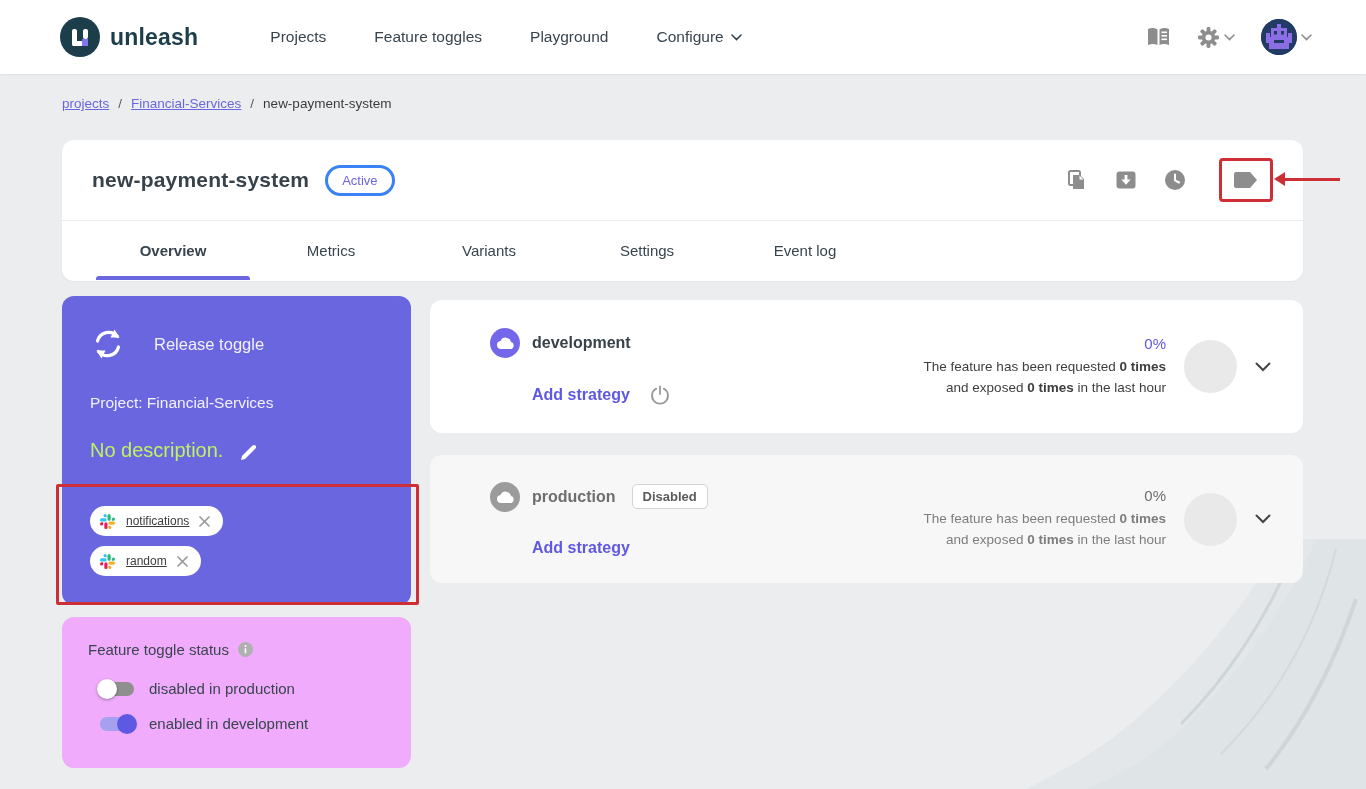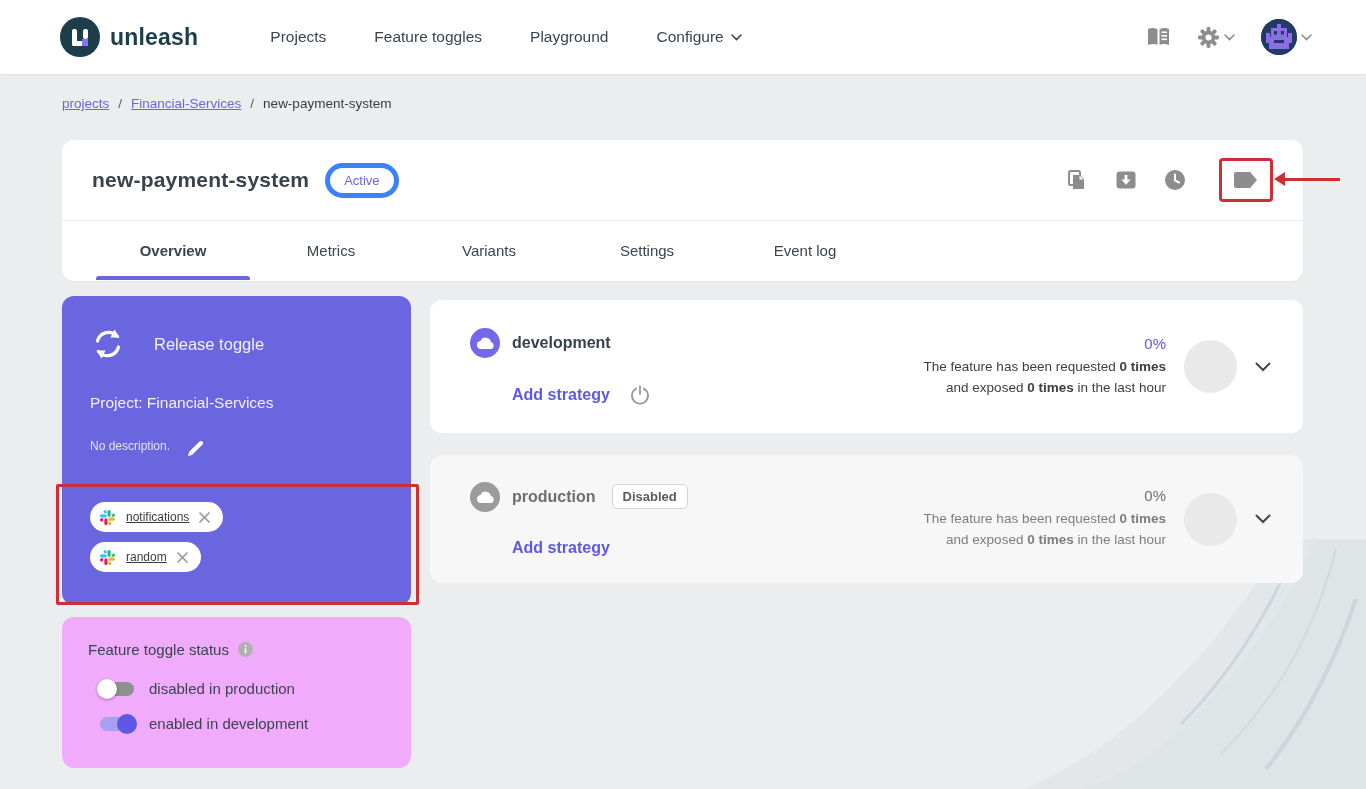--- a/index.html
+++ b/index.html
@@ -44,21 +44,21 @@
   .crumb-sep { color:#5a5a5a; }
   .crumb-current { color:#3c3c3c; }
   
   .header-card {
     position:absolute; left:62px; top:140px; width:1241px; height:141px;
     background:#fff; border-radius:12px; box-shadow:0 1px 2px rgba(0,0,0,.04);
   }
   .header-row { height:81px; display:flex; align-items:center; padding:0 30px; border-bottom:1px solid #ececec; }
   .feature-title { font-size:21px; font-weight:bold; color:#37424a; letter-spacing:.2px; }
   .status-pill {
-    margin-left:16px; border:5px solid #3b82f6; color:#6a66e0; border-radius:999px;
+    margin-left:16px; border:3px solid #3b82f6; color:#6a66e0; border-radius:999px;
     font-size:13px; padding:5px 14px; cursor:default;
   }
   .header-actions { margin-left:auto; display:flex; align-items:center; gap:27px; }
   .h-icon { width:22px; height:22px; display:flex; align-items:center; justify-content:center; cursor:pointer; }
   .tag-icon-box {
     border:3px solid #ce2f36; border-radius:4px; padding:8px 11px; margin-left:6px;
     display:flex; align-items:center; justify-content:center;
   }
   
   .tabs { display:flex; height:59px; align-items:stretch; padding-left:32px; }
@@ -72,21 +72,21 @@
     background:#6a66e0; border-radius:3px 3px 0 0;
   }
   
   .toggle-card {
     position:absolute; left:62px; top:296px; width:349px; height:309px;
     background:#6a66e0; border-radius:12px; color:#fff; padding:26px 28px;
   }
   .toggle-card-head { display:flex; align-items:center; gap:28px; margin-top:4px; }
   .toggle-type-label { font-size:16.5px; color:#f2f1fd; }
   .project-line { margin-top:32px; font-size:15.5px; color:#f2f1fd; }
-  .desc-line { margin-top:27px; font-size:12px; color:#e5e5e5; display:flex; align-items:flex-start; gap:16px; }
+  .desc-line { margin-top:27px; font-size:20px; color:#bef264; display:flex; align-items:flex-end; gap:16px; }
   .chips { margin-top:44px; display:flex; flex-direction:column; gap:10px; align-items:flex-start; }
   .chip {
     background:#fff; border-radius:999px; height:30px; display:flex; align-items:center;
     padding:0 12px 0 8px; gap:9px; cursor:default;
   }
   .chip-label { font-size:12px; color:#3c3c3c;text-decoration:underline; }
   .chip-x { cursor:pointer; display:flex; }
   .redbox-tags {
     position:absolute; left:56px; top:484px; width:363px; height:121px;
     border:3px solid #ce2f36; border-radius:2px; pointer-events:none; z-index:6;
@@ -98,21 +98,21 @@
   .status-title { font-size:15px; color:#39454e; display:flex; align-items:center; gap:9px; }
   .switch-row { display:flex; align-items:center; gap:15px; margin-top:22px; padding-left:12px; }
   .switch-row + .switch-row { margin-top:18px; }
   .switch { position:relative; width:34px; height:14px; border-radius:7px; cursor:pointer; }
   .switch.on { background:#a5a0ef; }
   .switch.on .thumb { position:absolute; right:-3px; top:-3px; width:20px; height:20px; border-radius:50%; background:#5f58e2; }
   .switch.off { background:#8f8f8f; }
   .switch.off .thumb { position:absolute; left:-3px; top:-3px; width:20px; height:20px; border-radius:50%; background:#fff; box-shadow:0 1px 3px rgba(0,0,0,.35); }
   .switch-label { font-size:15px; color:#39454e; }
   
-  .env-card { position:absolute; left:430px; width:873px; border-radius:12px; display:flex; align-items:center; }
+  .env-card { position:absolute; left:430px; width:873px; border-radius:12px; display:flex; align-items:center;padding-left:20px; }
   .env-dev { top:300px; height:133px; background:#fff; }
   .env-prod { top:455px; height:128px; background:#f7f7f8; }
   .env-left { display:flex; flex-direction:column; margin-left:40px; }
   .env-name-row { display:flex; align-items:center; gap:12px; }
   .env-icon { width:30px; height:30px; border-radius:50%; display:flex; align-items:center; justify-content:center; }
   .env-icon.purple { background:#7468ea; }
   .env-icon.gray { background:#9b9b9b; }
   .env-name { font-size:16px; font-weight:bold; color:#37424a; }
   .env-name.muted { color:#6e6e6e; }
   .disabled-badge {

